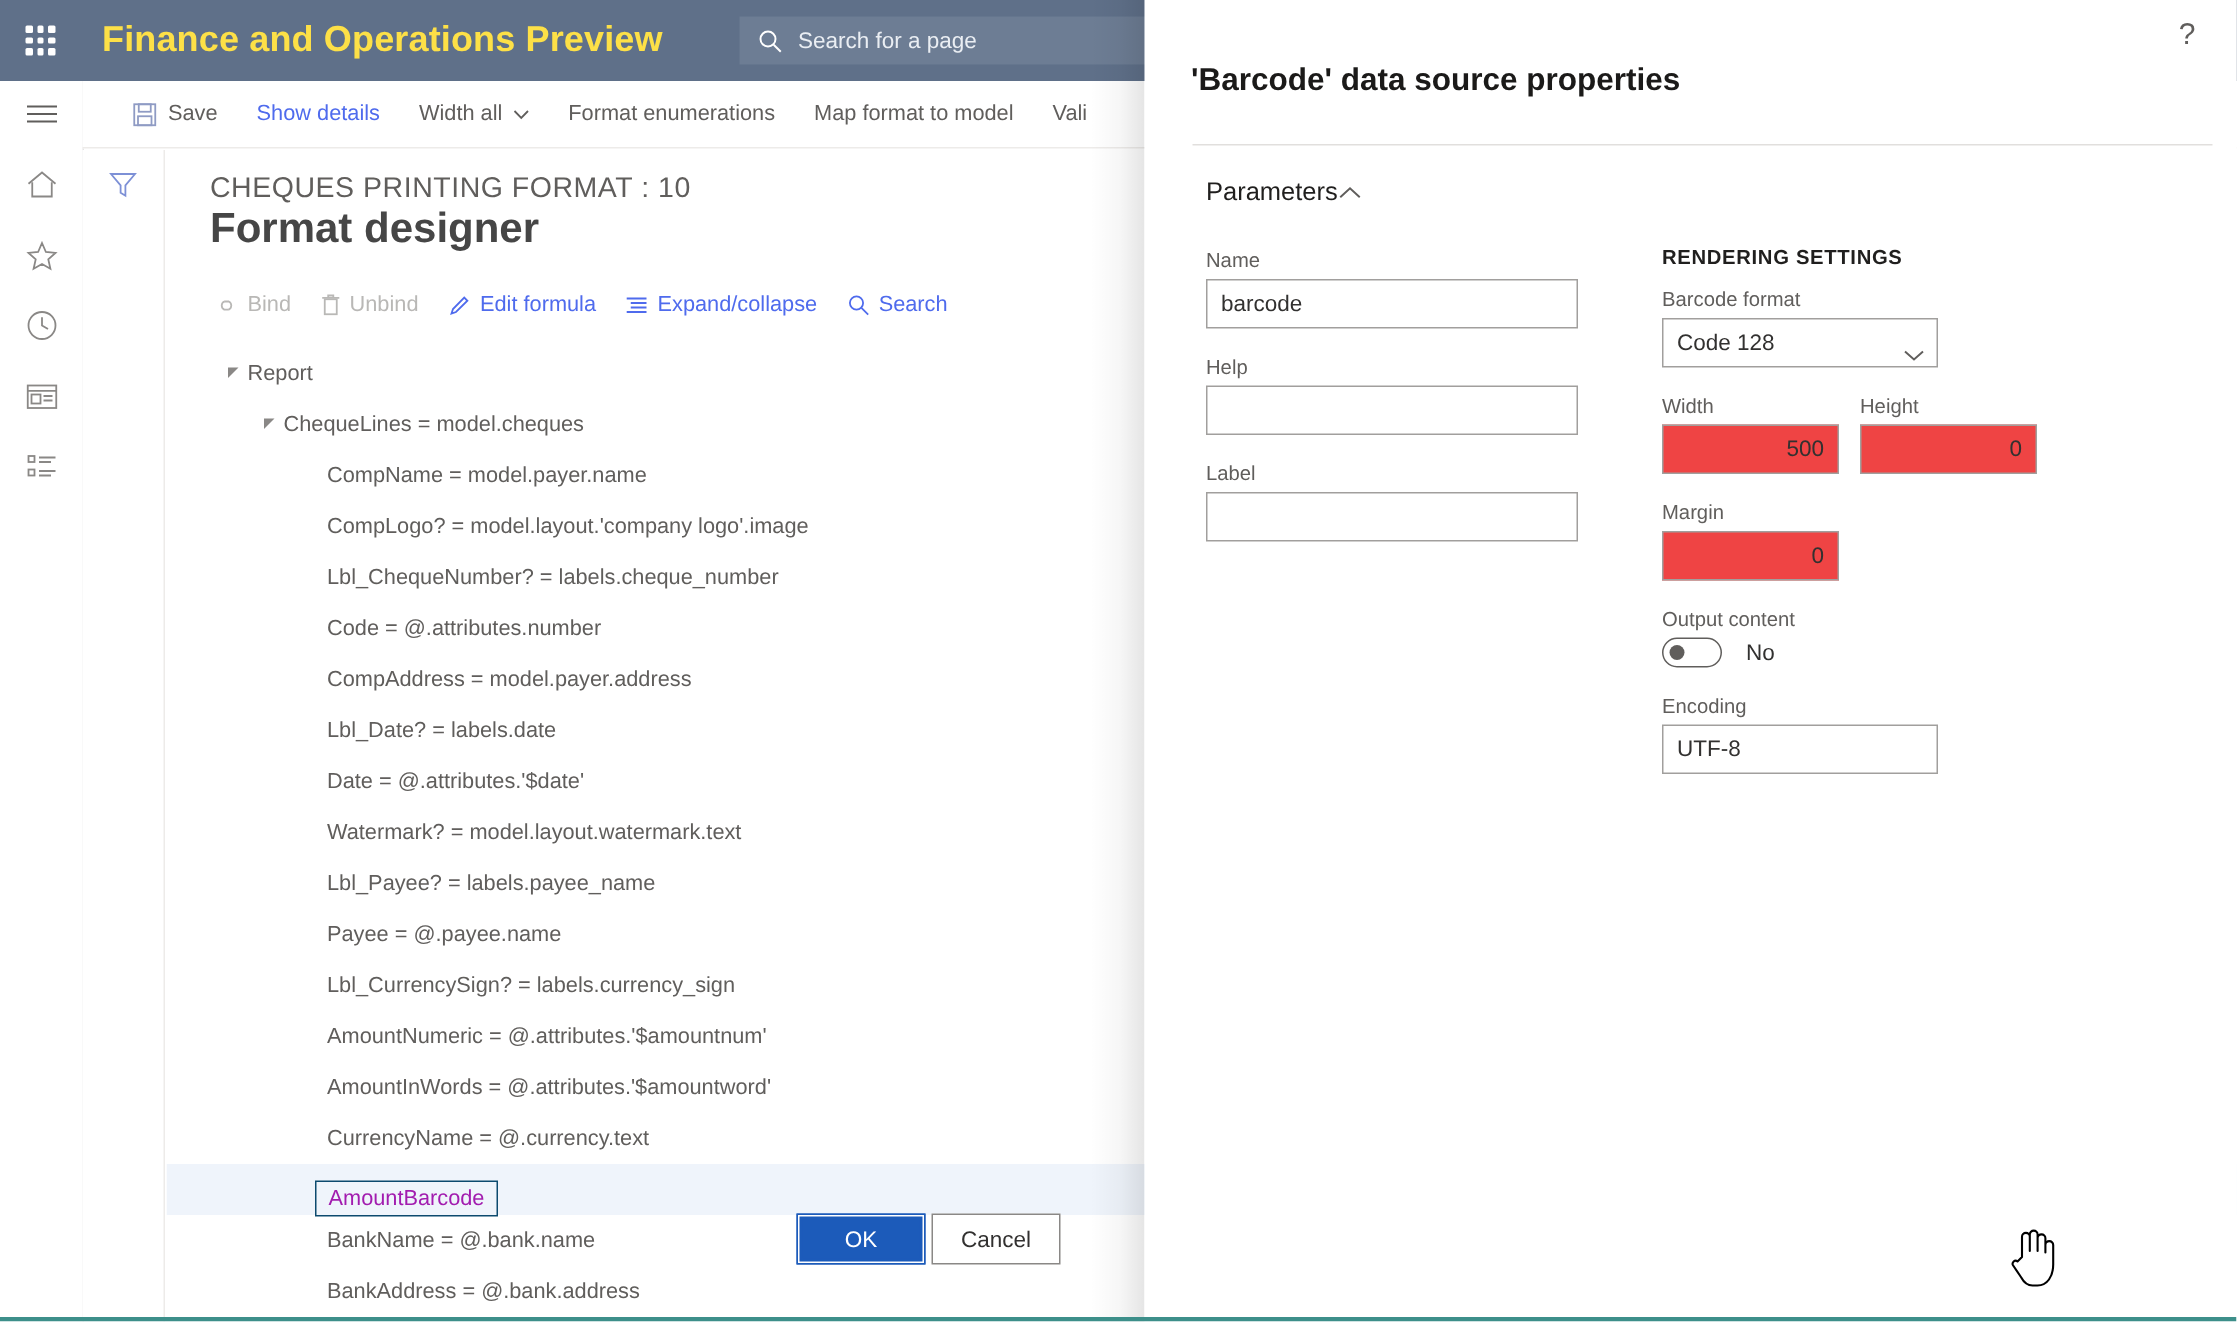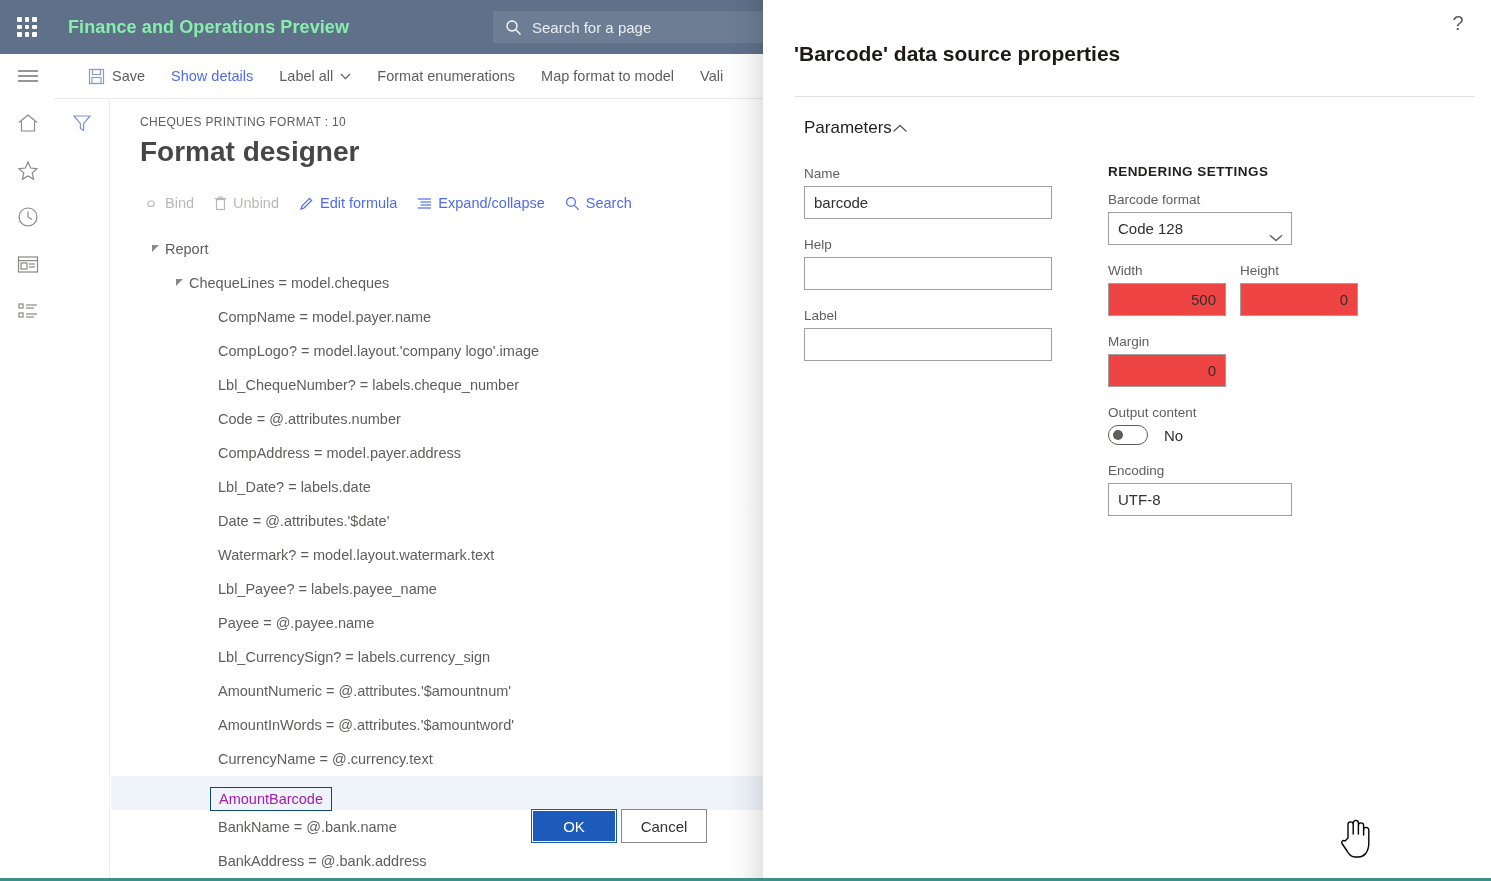--- a/index.html
+++ b/index.html
@@ -17,21 +17,21 @@
     background:#5f7089;display:flex;align-items:center;box-sizing:border-box;
   }
   .waffle{
     width:54px;height:54px;display:flex;align-items:center;justify-content:center;
     cursor:pointer;flex:0 0 auto;
   }
   .waffle-grid{width:20px;height:20px;display:grid;grid-template-columns:repeat(3,1fr);
     grid-template-rows:repeat(3,1fr);gap:3px;}
   .waffle-grid i{display:block;background:#ffffff;border-radius:1px;}
   .app-title{
-    color:#86efac;font-size:18px;font-weight:600;letter-spacing:.1px;
+    color:#fde047;font-size:24px;font-weight:600;letter-spacing:.1px;
     margin-left:14px;white-space:nowrap;
   }
   .nav-search{
     position:absolute;left:493px;top:11px;width:500px;height:32px;
     background:#6d7d94;display:flex;align-items:center;padding:0 12px;
     box-sizing:border-box;cursor:text;
   }
   .nav-search .ico{flex:0 0 auto;display:flex;align-items:center;margin-right:10px;}
   .nav-search span.ph{color:#eaeef3;font-size:15px;white-space:nowrap;}
 
@@ -68,21 +68,21 @@
     background:#ffffff;border-right:1px solid #edebe9;box-sizing:border-box;
     display:flex;justify-content:center;padding-top:10px;
   }
   .filter-btn{width:34px;height:30px;display:flex;align-items:center;justify-content:center;cursor:pointer;}
 
   .content{
     position:absolute;left:111px;top:100px;width:1380px;height:781px;
     background:#ffffff;overflow:hidden;
   }
   .breadcrumb{
-    position:absolute;left:29px;top:15px;font-size:12px;color:#605e5c;
+    position:absolute;left:29px;top:15px;font-size:19px;color:#605e5c;
     letter-spacing:.35px;white-space:nowrap;
   }
   .page-title{
     position:absolute;left:29px;top:36px;font-size:28px;font-weight:600;
     color:#464646;white-space:nowrap;
   }
   .subtoolbar{
     position:absolute;left:22px;top:89px;display:flex;align-items:center;
     white-space:nowrap;
   }
@@ -306,21 +306,21 @@
         <rect x="4.5" y="1.5" width="8" height="5"></rect>
         <rect x="4" y="9.5" width="9" height="6"></rect>
       </svg>
     </span>
     <span>Save</span>
   </div>
   <div class="cmd link">
     <span>Show details</span>
   </div>
   <div class="cmd">
-    <span>Label all</span>
+    <span>Width all</span>
     <span class="caret">
       <svg width="11" height="7" viewBox="0 0 11 7" fill="none" stroke="#605e5c" stroke-width="1.2">
         <polyline points="1,1 5.5,5.6 10,1"></polyline>
       </svg>
     </span>
   </div>
   <div class="cmd">
     <span>Format enumerations</span>
   </div>
   <div class="cmd">

